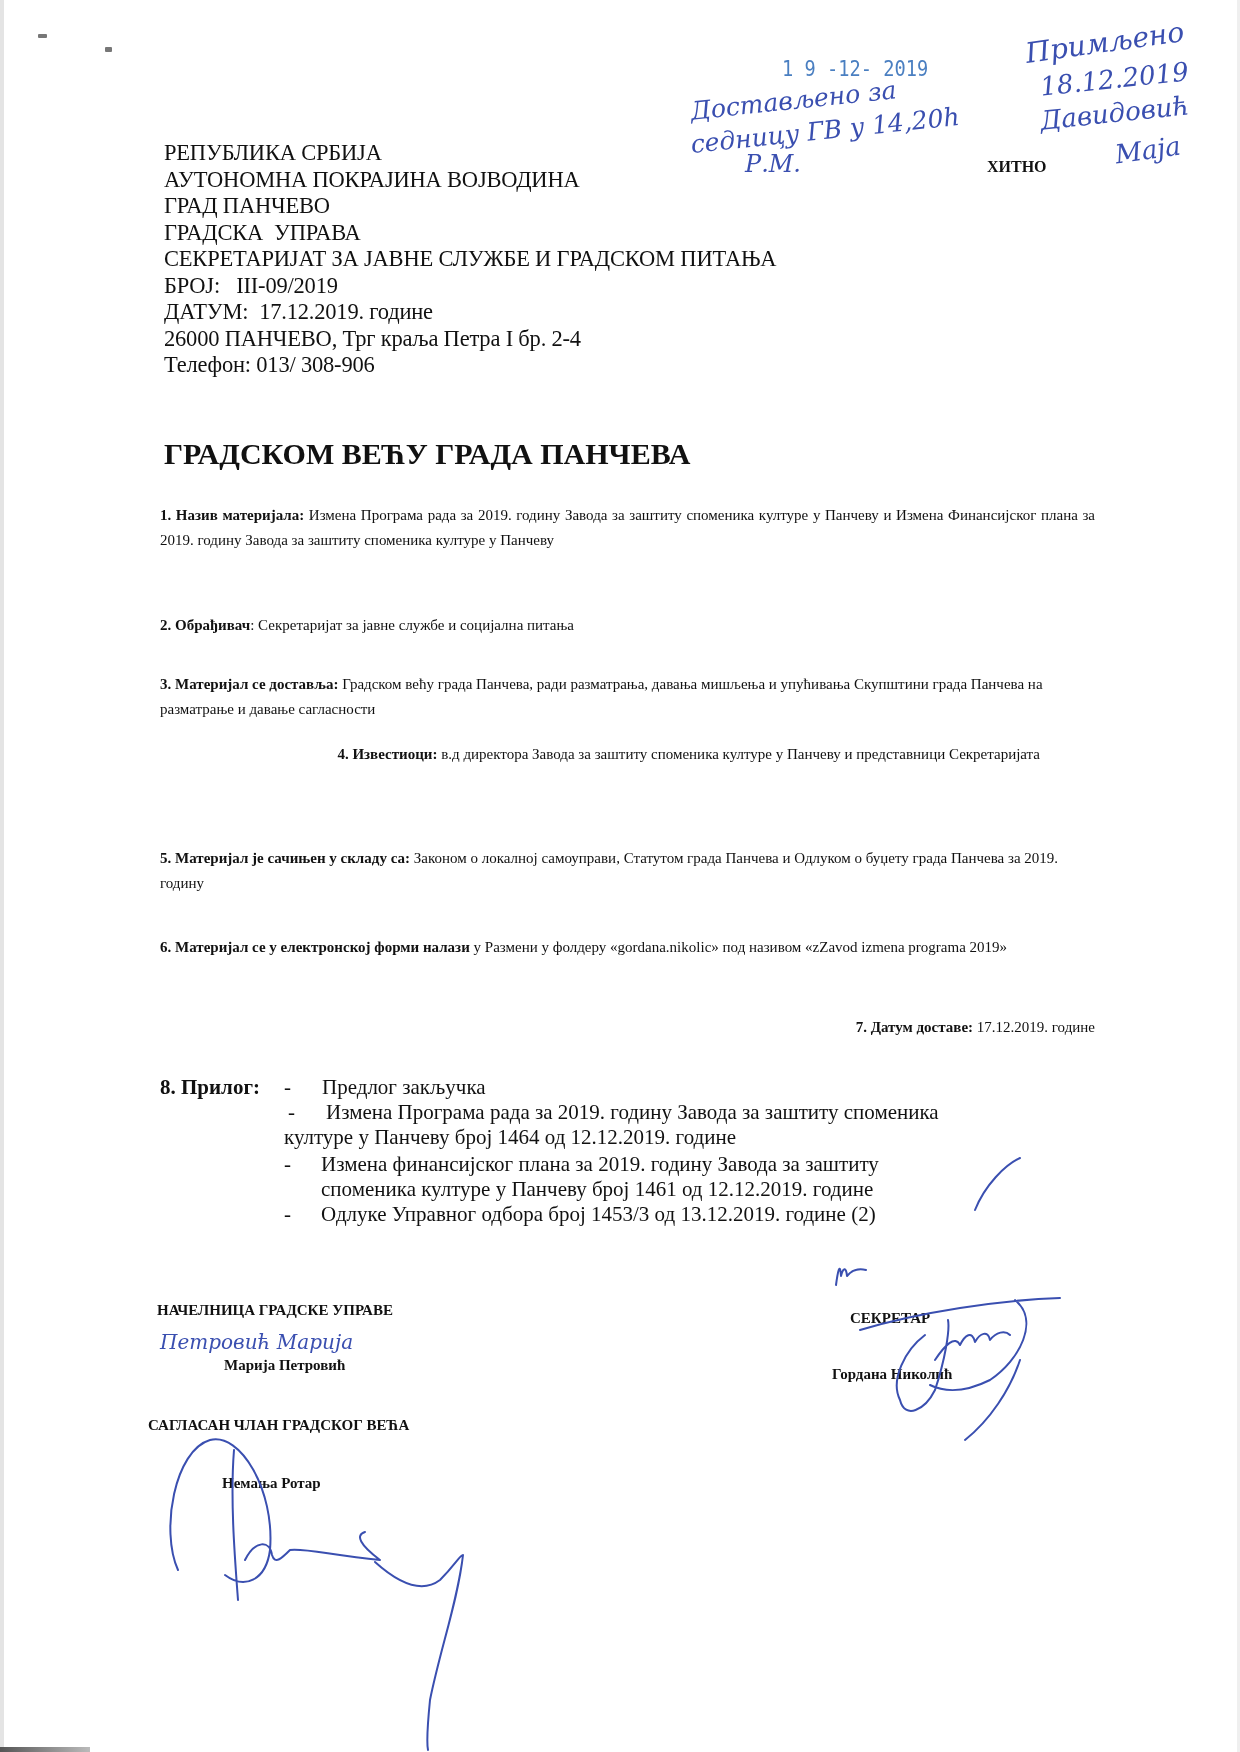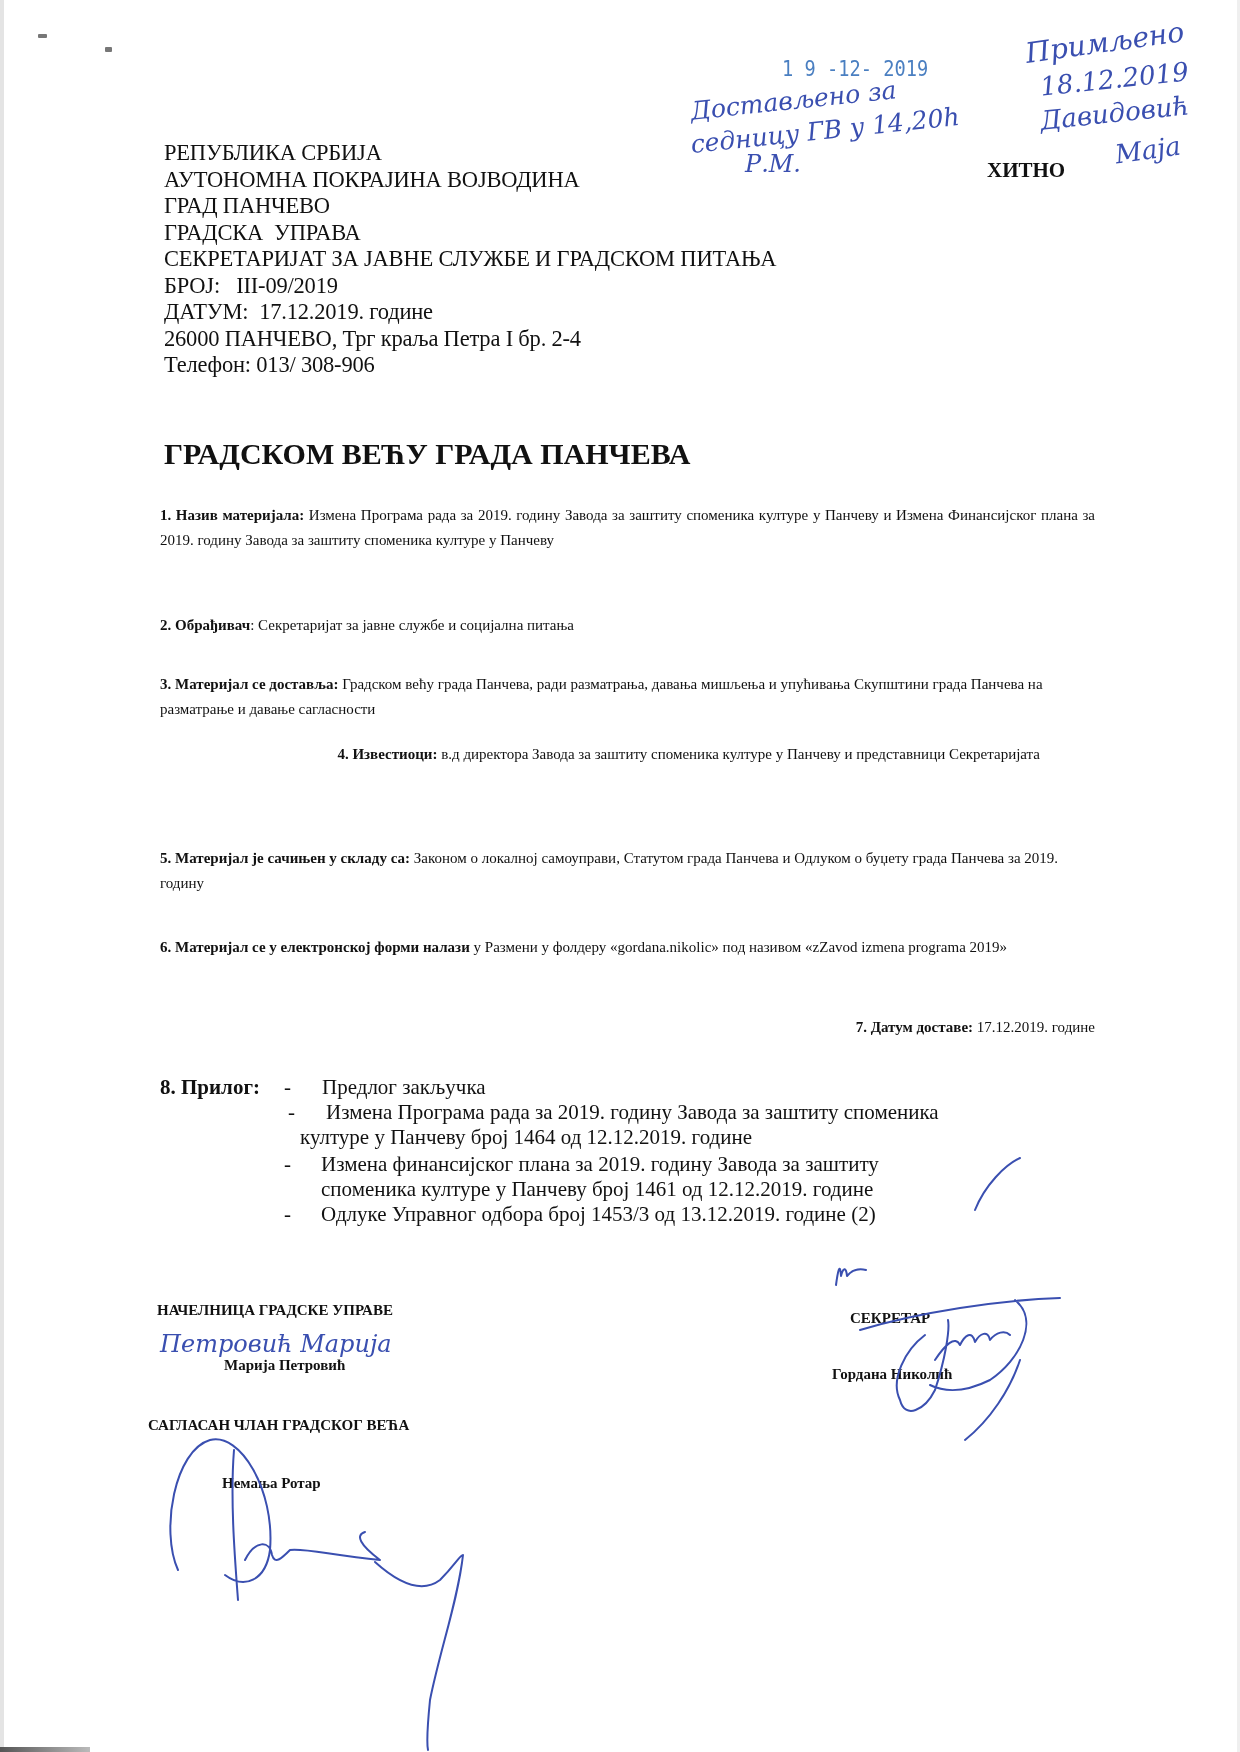--- a/index.html
+++ b/index.html
@@ -8,21 +8,21 @@
     font-family: "Liberation Serif", "DejaVu Serif", serif; color: #111;
   }
   .page { position: absolute; left: 0; top: 0; width: 1240px; height: 1752px; }
   .edge-left { position: absolute; left: 0; top: 0; width: 4px; height: 1752px; background: #e4e4e4; }
   .edge-right { position: absolute; right: 0; top: 0; width: 3px; height: 1752px; background: #efefef; }
   .edge-bottom { position: absolute; left: 0; bottom: 0; width: 90px; height: 5px; background: linear-gradient(90deg,#555,#bbb); }
   .speck { position: absolute; background: #777; border-radius: 1px; }
 
   .hdr { position: absolute; left: 164px; top: 140px; font-weight: normal; font-size: 22.5px; line-height: 26.5px; letter-spacing: -0.2px; }
   .hdr div { white-space: nowrap; }
-  .urgent { position: absolute; left: 987px; top: 158px; font-weight: bold; font-size: 21px; }
+  .urgent { position: absolute; left: 987px; top: 158px; font-weight: bold; font-size: 16px; }
 
   .recipient { position: absolute; left: 164px; top: 437px; font-weight: bold; font-size: 30px; }
 
   .body { position: absolute; left: 160px; width: 935px; font-size: 15px; line-height: 24.5px; }
   .body b { font-weight: bold; }
   .justify { text-align: justify; }
 
   .att { position: absolute; left: 160px; top: 1075px; font-size: 21px; line-height: 24.5px; width: 960px; }
   .att-label { position: absolute; left: 0; top: 0; font-weight: bold; }
   .att-item { position: absolute; white-space: nowrap; }
@@ -92,28 +92,28 @@
   </div>
   <div class="body" style="top:1015px;text-align:right;">
     <b>7. Датум доставе:</b>
     <span>17.12.2019. године</span>
   </div>
 
   <div class="att">
     <div class="att-label">8. Прилог:</div>
     <div class="att-item" style="left:124px;top:0;"><span class="dash">-</span><span>Предлог закључка</span></div>
     <div class="att-item" style="left:128px;top:25px;"><span class="dash">-</span><span>Измена Програма рада за 2019. годину  Завода за заштиту споменика</span></div>
-    <div class="att-item" style="left:140px;top:50px;">културе у Панчеву број 1464 од 12.12.2019. године</div>
+    <div class="att-item" style="left:124px;top:50px;">културе у Панчеву број 1464 од 12.12.2019. године</div>
     <div class="att-item" style="left:124px;top:77px;"><span class="dash" style="width:37px">-</span><span>Измена  финансијског плана за 2019. годину Завода за заштиту</span></div>
     <div class="att-item" style="left:161px;top:102px;">споменика културе у Панчеву број 1461 од 12.12.2019. године</div>
     <div class="att-item" style="left:124px;top:127px;"><span class="dash" style="width:37px">-</span><span>Одлуке Управног одбора број 1453/3 од 13.12.2019. године (2)</span></div>
   </div>
 
   <div class="sig" style="left:157px;top:1302px;">НАЧЕЛНИЦА ГРАДСКЕ УПРАВЕ</div>
-  <div class="hand" style="left:160px;top:1330px;font-size:24px;text-align:center;">Петровић Марија</div>
+  <div class="hand" style="left:160px;top:1330px;font-size:20px;text-align:center;">Петровић Марија</div>
   <div class="sig" style="left:224px;top:1357px;">Марија Петровић</div>
 
   <div class="sig" style="left:850px;top:1310px;">СЕКРЕТАР</div>
   <div class="sig" style="left:832px;top:1366px;">Гордана Николић</div>
 
   <div class="sig" style="left:148px;top:1417px;">САГЛАСАН  ЧЛАН ГРАДСКОГ ВЕЋА</div>
   <div class="sig" style="left:222px;top:1475px;">Немања Ротар</div>
 
   <svg class="ink" width="1240" height="1752" viewBox="0 0 1240 1752">
     <g fill="none" stroke="#3a4fb0" stroke-width="2" stroke-linecap="round" stroke-linejoin="round">

